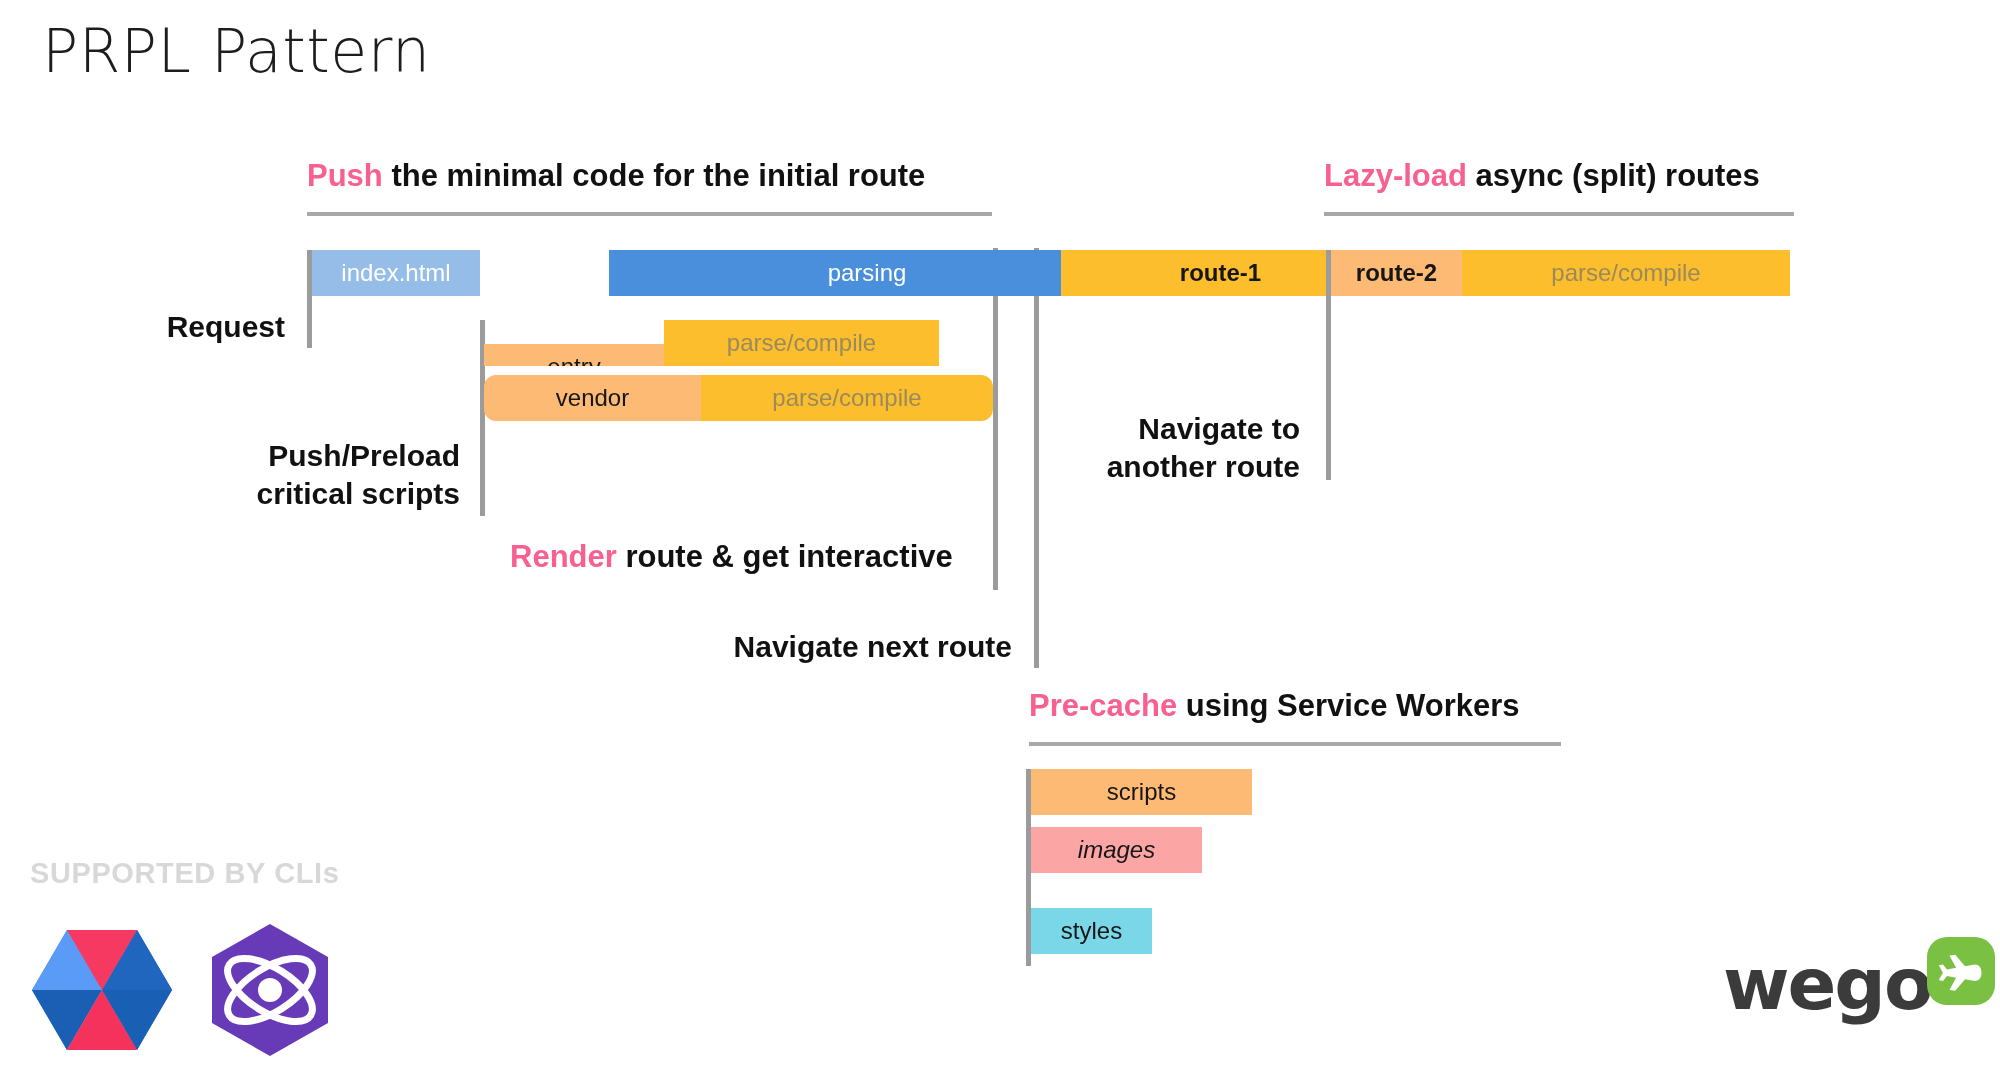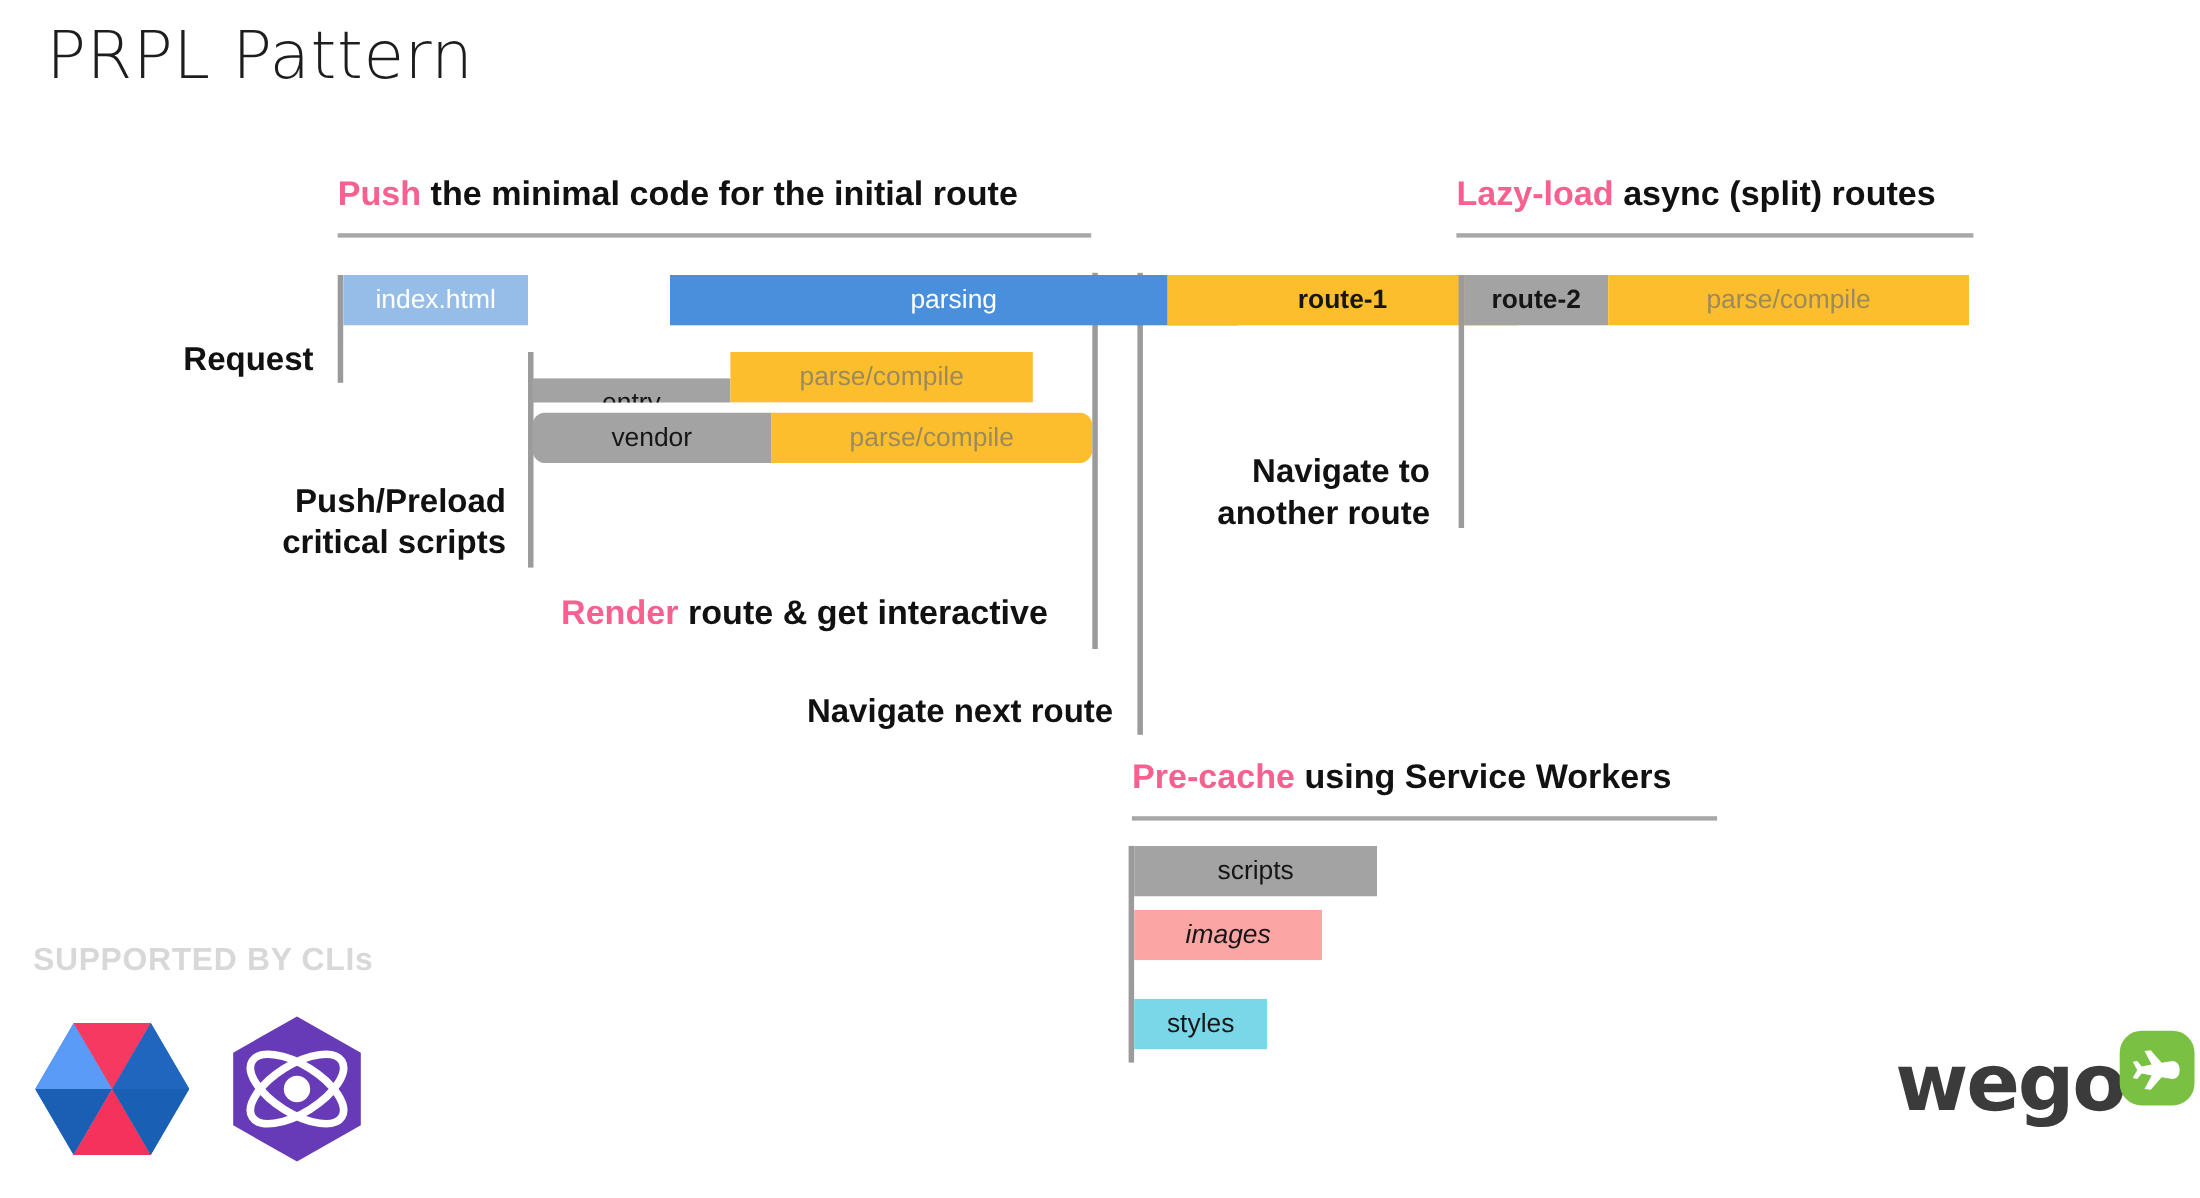--- a/index.html
+++ b/index.html
@@ -57,21 +57,21 @@
     font-family:"Liberation Sans", sans-serif;
   }
   .seg.lbl-white{color:#ffffff;}
   .seg.lbl-black{color:#161616;}
   .seg.lbl-gray{color:#9a8a5c;}
   .seg.bold{font-weight:bold;}
 
   
   .c-lightblue{background:#96bde8;}
   .c-blue{background:#4a8fdb;}
-  .c-tan{background:#a3a3a3;}
+  .c-tan{background:#fdba74;}
   .c-orange{background:#fcbe2c;}
   .c-green{background:#fca5a5;font-style:italic;}
   .c-cyan{background:#79d7e8;}
 
   
   .vline{
     background:#9b9b9b;
     width:5px;
   }
 

